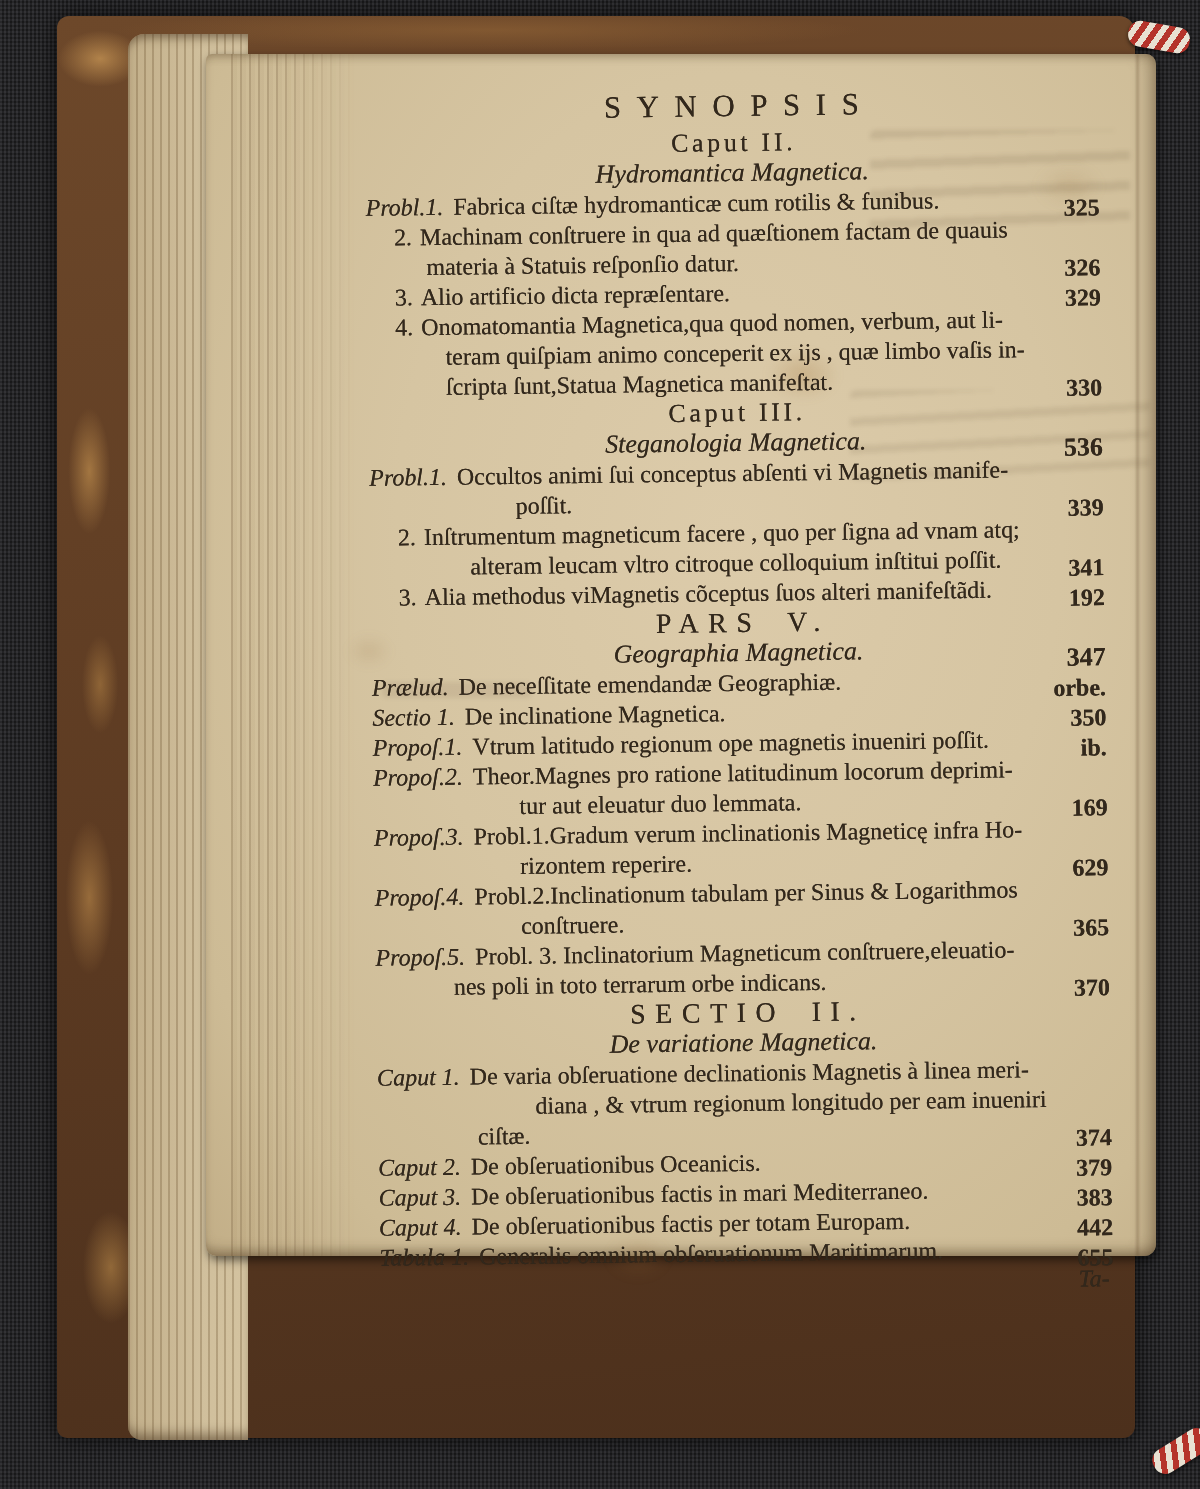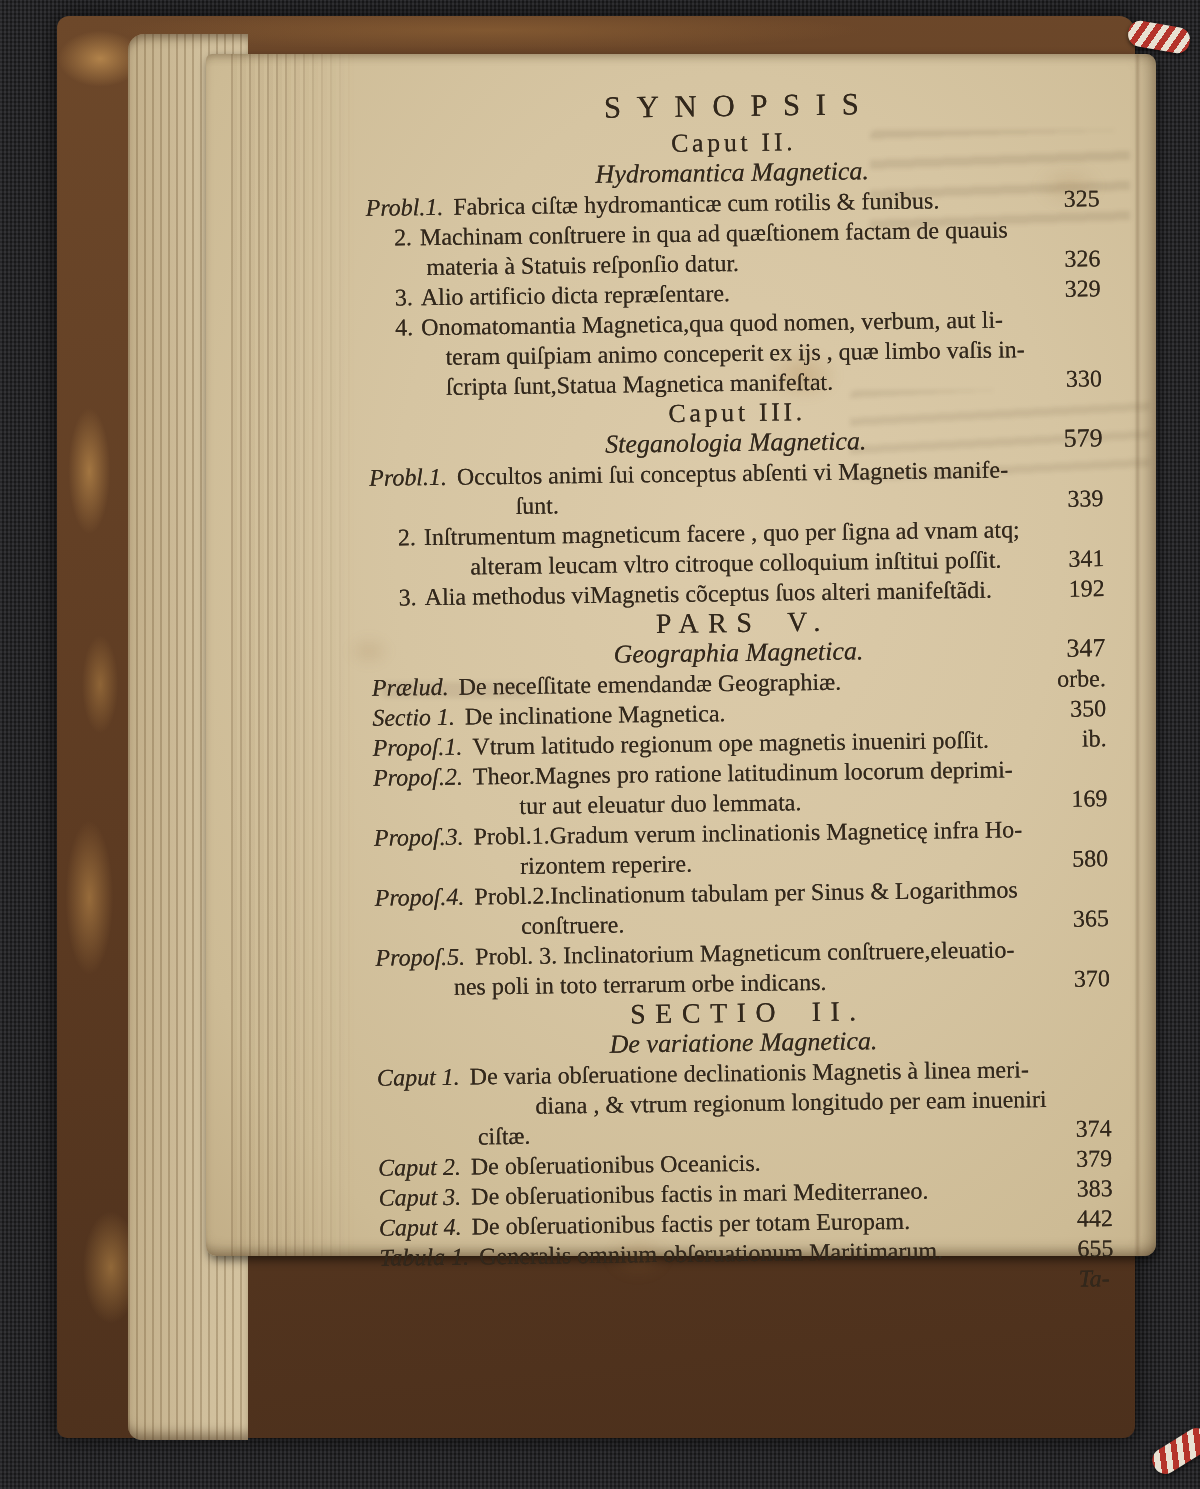--- a/index.html
+++ b/index.html
@@ -68,21 +68,21 @@
   .bleed.b2{left:644px;top:336px;width:300px;height:90px;
     background:repeating-linear-gradient(177deg, rgba(92,72,50,.11) 0 8px, rgba(92,72,50,0) 8px 28px);}
   .bleed.b3{left:176px;top:628px;width:150px;height:16px;background:rgba(92,72,50,.10);}
   .toc{
     position:absolute;left:166px;top:32px;width:734px;z-index:5;
     color:#32281c;font-size:24px;line-height:30px;
     transform:rotate(-0.75deg);transform-origin:50% 50%;
     text-shadow:0 0 .5px rgba(45,33,22,.85);
   }
   .row{position:relative;min-height:30px;white-space:nowrap;}
-  .row .pg{position:absolute;right:0;top:0;}
+  .row .pg{position:absolute;right:0;top:9px;font-weight:bold;}
   .r-caps-title{text-align:center;font-size:31px;line-height:40px;min-height:42px;letter-spacing:.5em;padding-left:.5em;}
   .r-caps{text-align:center;font-size:28px;letter-spacing:.34em;word-spacing:.35em;padding-left:.34em;}
   .r-caput{text-align:center;font-size:26px;letter-spacing:.14em;padding-left:.14em;}
   .r-ital{text-align:center;font-style:italic;font-size:26px;}
   .r-ital .pg{font-style:normal;}
   .r-first .lead{font-style:italic;padding-right:10px;}
   .r-num{padding-left:28px;}
   .r-num .lead{padding-right:8px;}
   .r-cont.c1{padding-left:60px;}
   .r-cont.c2{padding-left:78px;}
@@ -117,36 +117,36 @@
 
     <div class="row r-first"><span class="lead">Probl.1.</span><span>Fabrica ciſtæ hydromanticæ cum rotilis &amp; funibus.</span><span class="pg">325</span></div>
     <div class="row r-num"><span class="lead">2.</span><span>Machinam conſtruere in qua ad quæſtionem factam de quauis</span></div>
     <div class="row r-cont c1"><span>materia à Statuis reſponſio datur.</span><span class="pg">326</span></div>
     <div class="row r-num"><span class="lead">3.</span><span>Alio artificio dicta repræſentare.</span><span class="pg">329</span></div>
     <div class="row r-num"><span class="lead">4.</span><span>Onomatomantia Magnetica,qua quod nomen, verbum, aut li-</span></div>
     <div class="row r-cont c2"><span>teram quiſpiam animo conceperit ex ijs , quæ limbo vaſis in-</span></div>
     <div class="row r-cont c2"><span>ſcripta ſunt,Statua Magnetica manifeſtat.</span><span class="pg">330</span></div>
 
     <div class="row r-caput"><span>Caput III.</span></div>
-    <div class="row r-ital"><span>Steganologia Magnetica.</span><span class="pg">579</span></div>
+    <div class="row r-ital"><span>Steganologia Magnetica.</span><span class="pg">536</span></div>
     <div class="row r-first"><span class="lead">Probl.1.</span><span>Occultos animi ſui conceptus abſenti vi Magnetis manife-</span></div>
-    <div class="row r-cont c4"><span>ſunt.</span><span class="pg">339</span></div>
+    <div class="row r-cont c4"><span>poſſit.</span><span class="pg">339</span></div>
     <div class="row r-num"><span class="lead">2.</span><span>Inſtrumentum magneticum facere , quo per ſigna ad vnam atq;</span></div>
     <div class="row r-cont c3"><span>alteram leucam vltro citroque colloquium inſtitui poſſit.</span><span class="pg">341</span></div>
     <div class="row r-num"><span class="lead">3.</span><span>Alia methodus viMagnetis cõceptus ſuos alteri manifeſtãdi.</span><span class="pg">192</span></div>
 
     <div class="row r-caps"><span>PARS V.</span></div>
     <div class="row r-ital"><span>Geographia Magnetica.</span><span class="pg">347</span></div>
     <div class="row r-first"><span class="lead">Prælud.</span><span>De neceſſitate emendandæ Geographiæ.</span><span class="pg">orbe.</span></div>
     <div class="row r-first"><span class="lead">Sectio 1.</span><span>De inclinatione Magnetica.</span><span class="pg">350</span></div>
     <div class="row r-first"><span class="lead">Propoſ.1.</span><span>Vtrum latitudo regionum ope magnetis inueniri poſſit.</span><span class="pg">ib.</span></div>
     <div class="row r-first"><span class="lead">Propoſ.2.</span><span>Theor.Magnes pro ratione latitudinum locorum deprimi-</span></div>
     <div class="row r-cont c4"><span>tur aut eleuatur duo lemmata.</span><span class="pg">169</span></div>
     <div class="row r-first"><span class="lead">Propoſ.3.</span><span>Probl.1.Gradum verum inclinationis Magneticę infra Ho-</span></div>
-    <div class="row r-cont c4"><span>rizontem reperire.</span><span class="pg">580</span></div>
+    <div class="row r-cont c4"><span>rizontem reperire.</span><span class="pg">629</span></div>
     <div class="row r-first"><span class="lead">Propoſ.4.</span><span>Probl.2.Inclinationum tabulam per Sinus &amp; Logarithmos</span></div>
     <div class="row r-cont c4"><span>conſtruere.</span><span class="pg">365</span></div>
     <div class="row r-first"><span class="lead">Propoſ.5.</span><span>Probl. 3. Inclinatorium Magneticum conſtruere,eleuatio-</span></div>
     <div class="row r-cont c2"><span>nes poli in toto terrarum orbe indicans.</span><span class="pg">370</span></div>
 
     <div class="row r-caps"><span>SECTIO II.</span></div>
     <div class="row r-ital"><span>De variatione Magnetica.</span></div>
     <div class="row r-first"><span class="lead">Caput 1.</span><span>De varia obſeruatione declinationis Magnetis à linea meri-</span></div>
     <div class="row r-cont c5"><span>diana , &amp; vtrum regionum longitudo per eam inueniri</span></div>
     <div class="row r-cont c3"><span>ciſtæ.</span><span class="pg">374</span></div>

